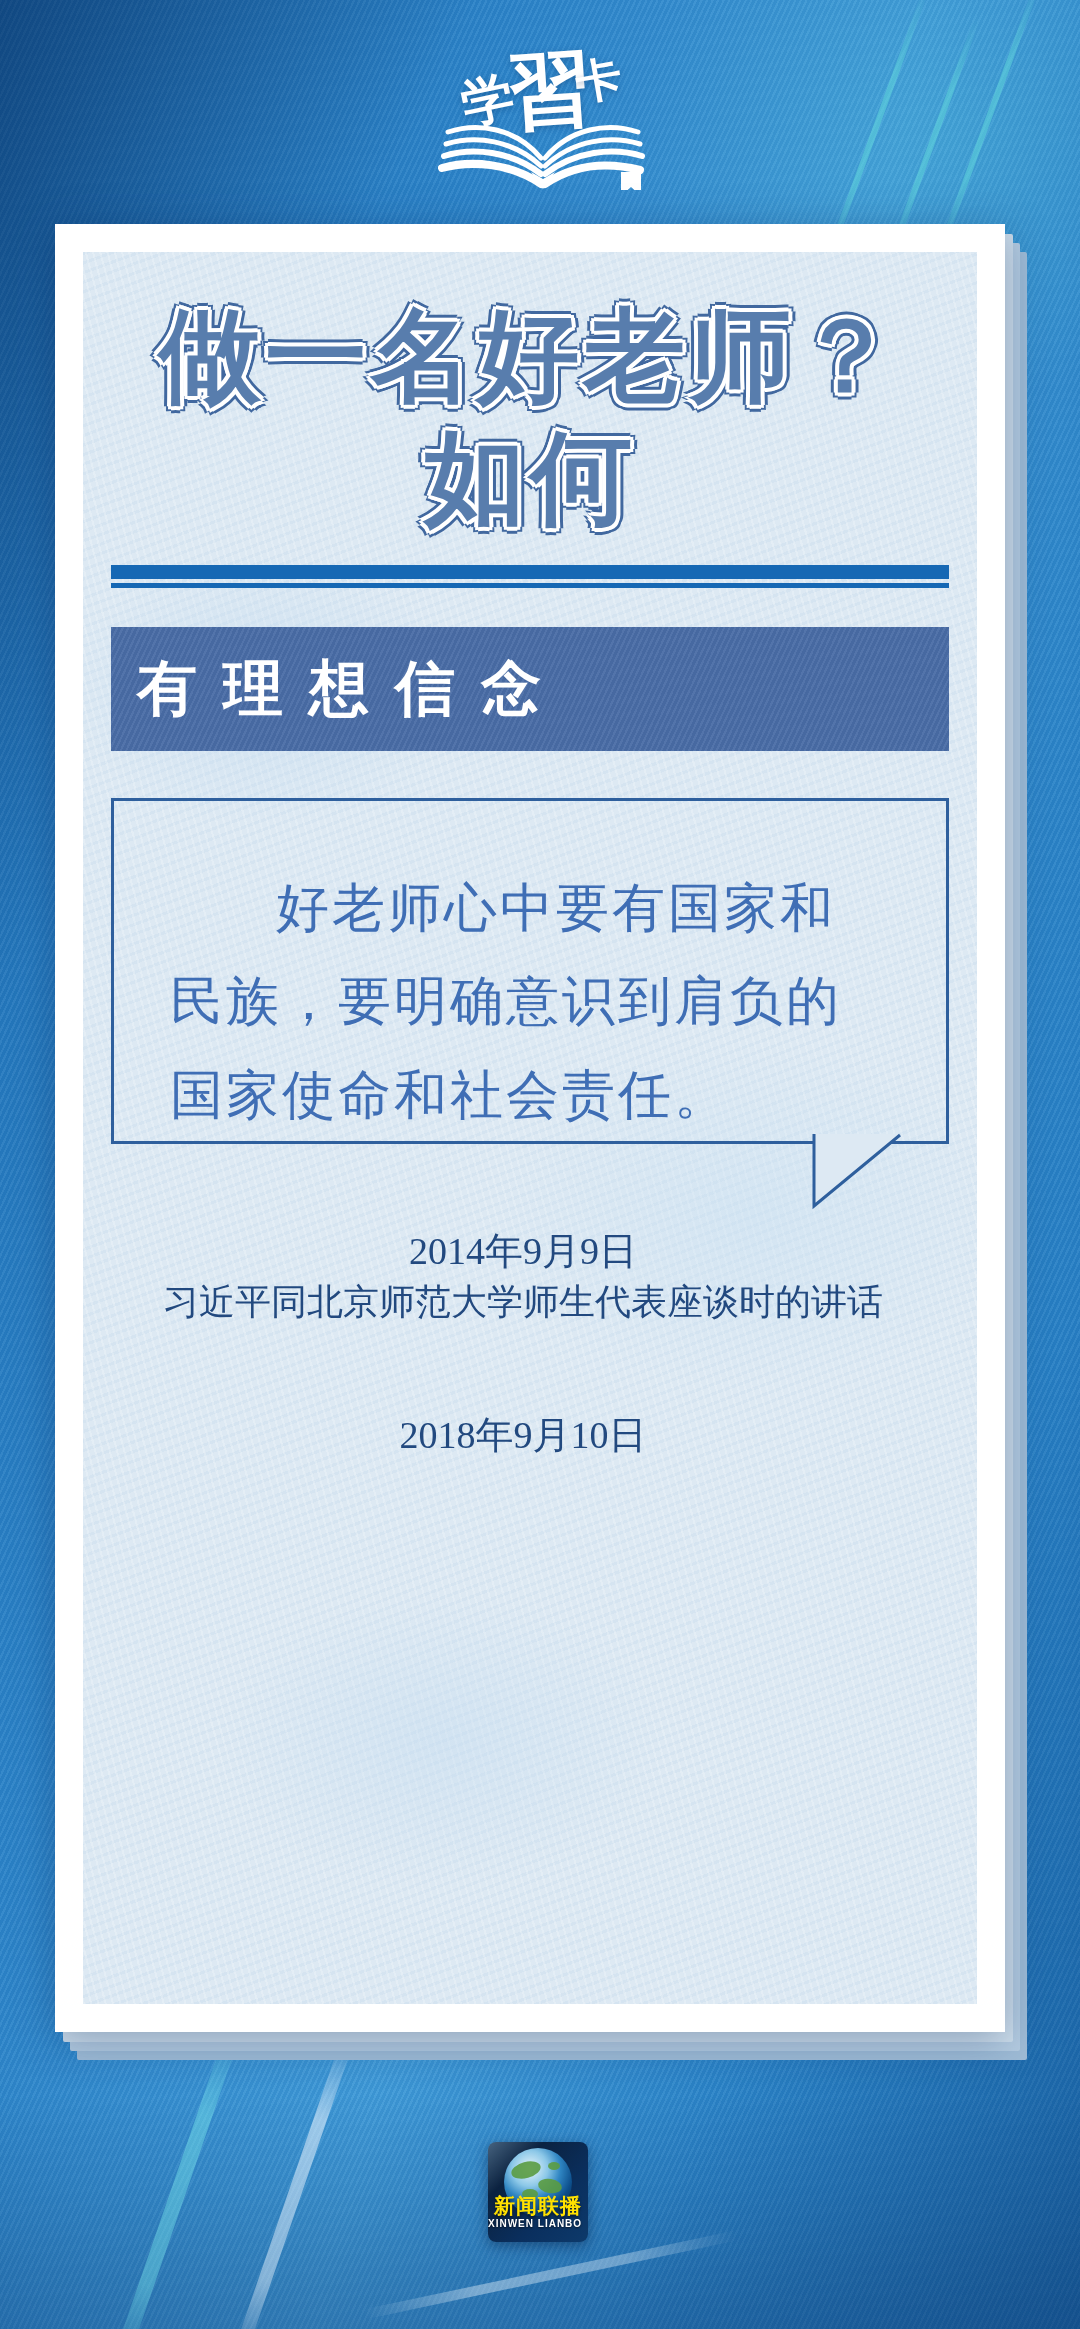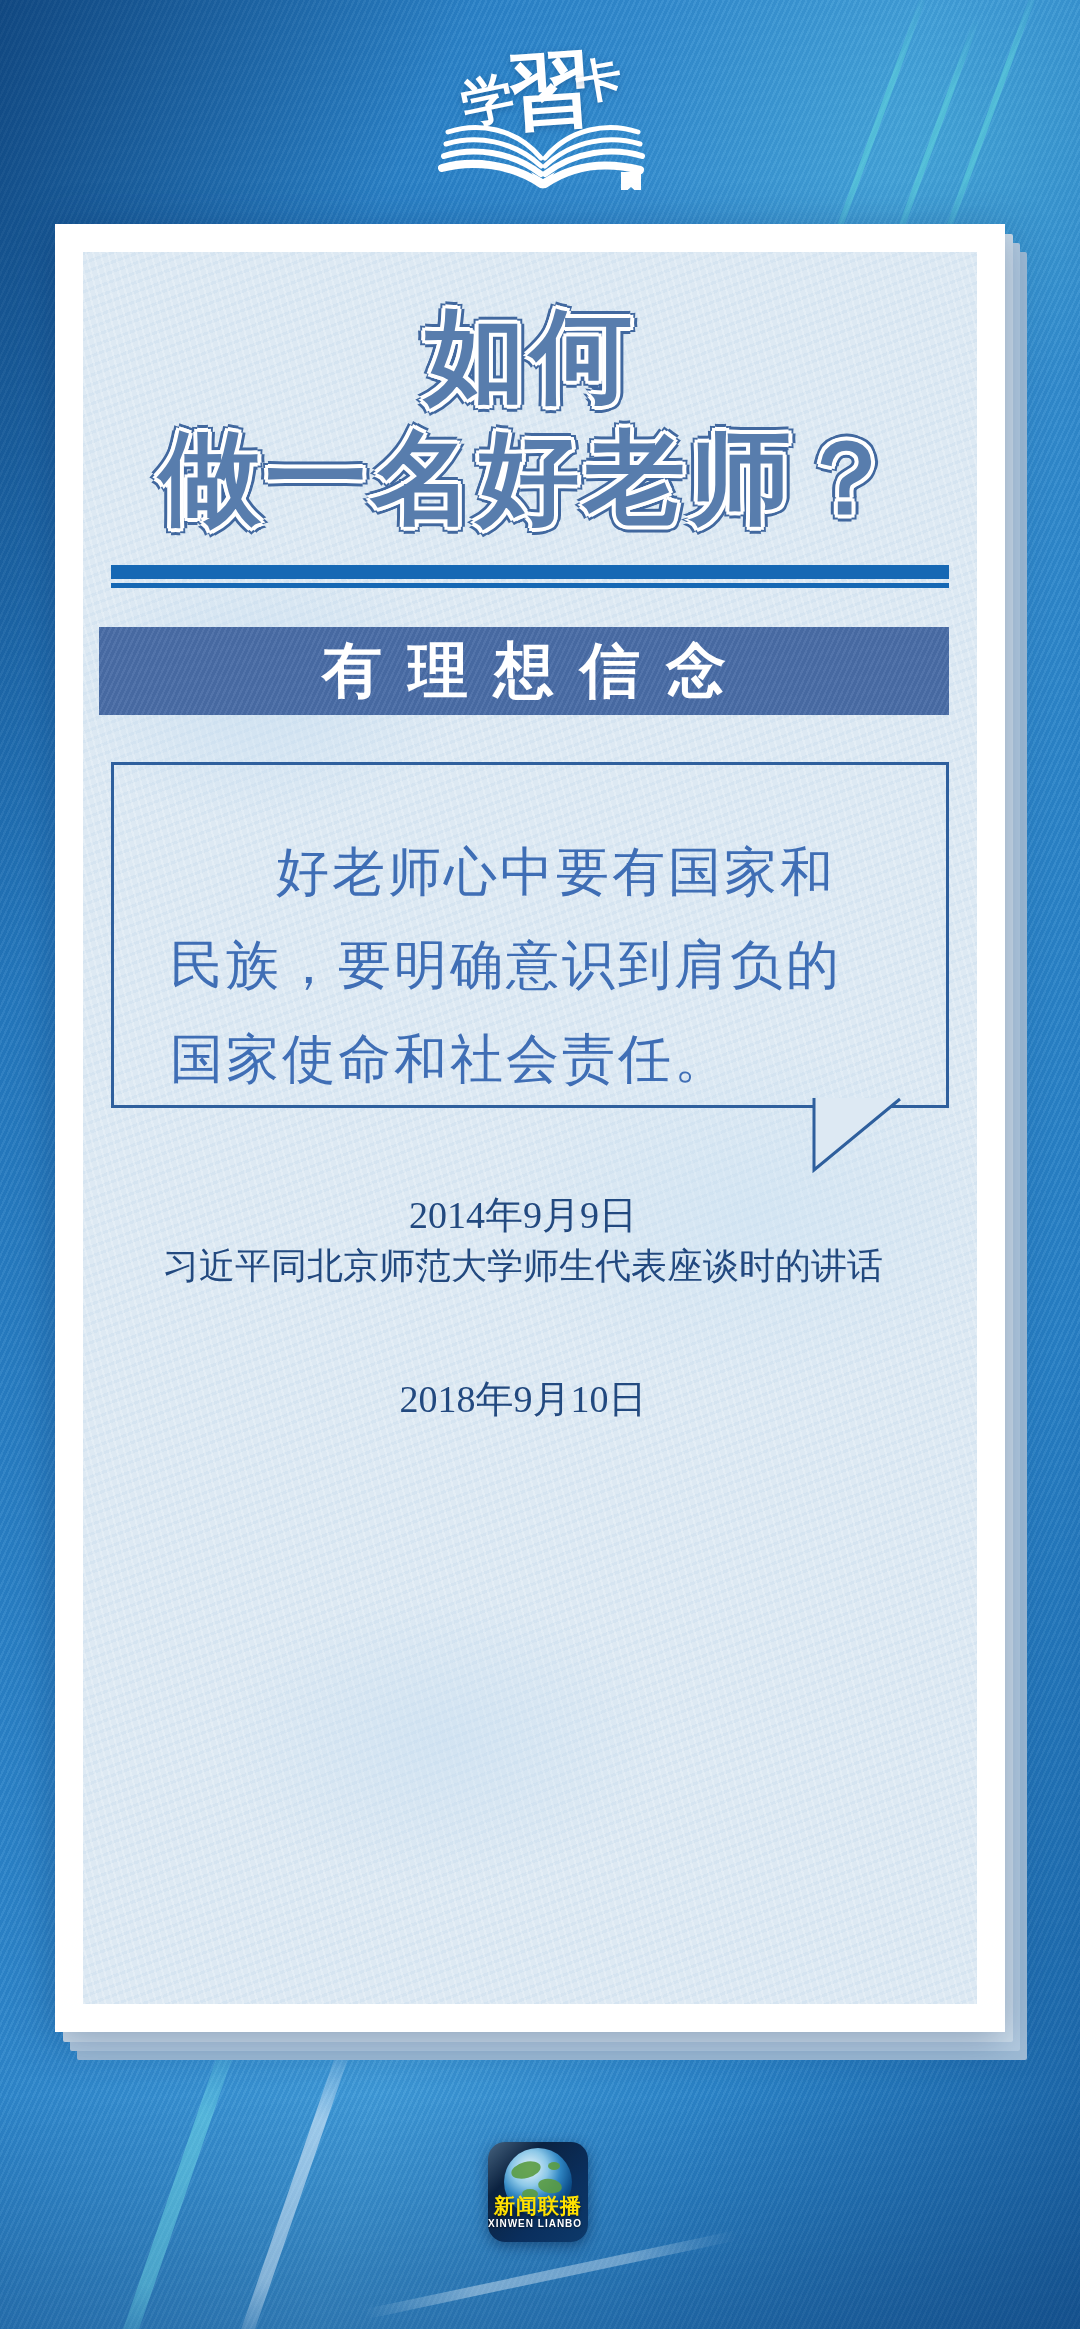--- a/index.html
+++ b/index.html
@@ -67,42 +67,42 @@
       -3px -3px 0 #fff,3px -3px 0 #fff,-3px 3px 0 #fff,3px 3px 0 #fff,
       -7px 0 0 #41689f,7px 0 0 #41689f,0 -7px 0 #41689f,0 7px 0 #41689f,
       -5px -5px 0 #41689f,5px -5px 0 #41689f,-5px 5px 0 #41689f,5px 5px 0 #41689f;}
 
   
   .divider{margin:26px 28px 0 28px;}
   .divider .thick{height:14px;background:#1668b4;}
   .divider .thin{height:5px;margin-top:4px;background:#1668b4;}
 
   
-  .banner{margin:39px 28px 0 16px;height:88px;background:#4a6da6;
+  .banner{margin:39px 28px 0 28px;height:124px;background:#4a6da6;
     background-image:repeating-linear-gradient(115deg, rgba(255,255,255,0.05) 0 2px, rgba(20,40,80,0.06) 2px 5px);
-    display:flex;align-items:center;justify-content:center;}
+    display:flex;align-items:center;justify-content:flex-start;}
   .banner span{color:#ffffff;font-size:60px;font-weight:700;letter-spacing:26px;text-indent:26px;
     font-family:"Liberation Serif","DejaVu Serif",serif;}
 
   
   .quote-box{position:relative;margin:47px 28px 0 28px;height:346px;border:3px solid #2e5f9d;box-sizing:border-box;}
   .quote-box.qb2{margin-top:52px;}
   .quote-box p{margin:16px;padding:45px 40px 0 40px;text-indent:2em;
     font-family:"Liberation Serif","DejaVu Serif",serif;
     font-size:53px;line-height:1.76;letter-spacing:3px;color:#3f6eb5;}
   .tail{position:absolute;right:43px;bottom:-73px;width:90px;height:80px;overflow:visible;}
 
   
   .attribution{margin:82px 28px 0 28px;text-align:center;padding-right:14px;
     font-family:Liberation Serif, serif;color:#22497f;}
   .attribution .date{font-size:38px;line-height:1.35;}
   .attribution .source{font-size:36px;line-height:1.4;}
 
   
-  .footer-logo{position:absolute;left:488px;top:2142px;width:100px;height:100px;border-radius:17px;overflow:hidden;
+  .footer-logo{position:absolute;left:488px;top:2142px;width:100px;height:100px;border-radius:8px;overflow:hidden;
     background:linear-gradient(135deg,#46637f 0%,#0b2240 28%,#0a2f5e 65%,#0d3a6b 100%);
     box-shadow:0 4px 14px rgba(5,25,60,0.45);}
   .footer-logo .globe-svg{position:absolute;left:0;top:0;}
   .footer-logo .cn{position:absolute;left:0;top:50px;width:100%;text-align:center;
     color:#ffe100;font-size:21px;font-weight:900;letter-spacing:1px;
     text-shadow:0 2px 3px rgba(0,0,0,0.55);}
   .footer-logo .en{position:absolute;left:0;top:76px;width:100%;text-align:left;
     color:#ffffff;font-size:10px;font-weight:700;letter-spacing:1px;
     text-shadow:0 1px 2px rgba(0,0,0,0.6);}
 </style>
@@ -141,22 +141,22 @@
   </div>
 
   <div class="sheet sheet3"></div>
   <div class="sheet sheet2"></div>
   <div class="sheet sheet1"></div>
 
   <div class="card">
     <div class="paper">
 
       <h1 class="title">
+        <span class="line">做一名好老师？</span>
         <span class="line">如何</span>
-        <span class="line">做一名好老师？</span>
       </h1>
 
       <div class="divider">
         <div class="thick"></div>
         <div class="thin"></div>
       </div>
 
       <div class="banner">
         <span>有理想信念</span>
       </div>

